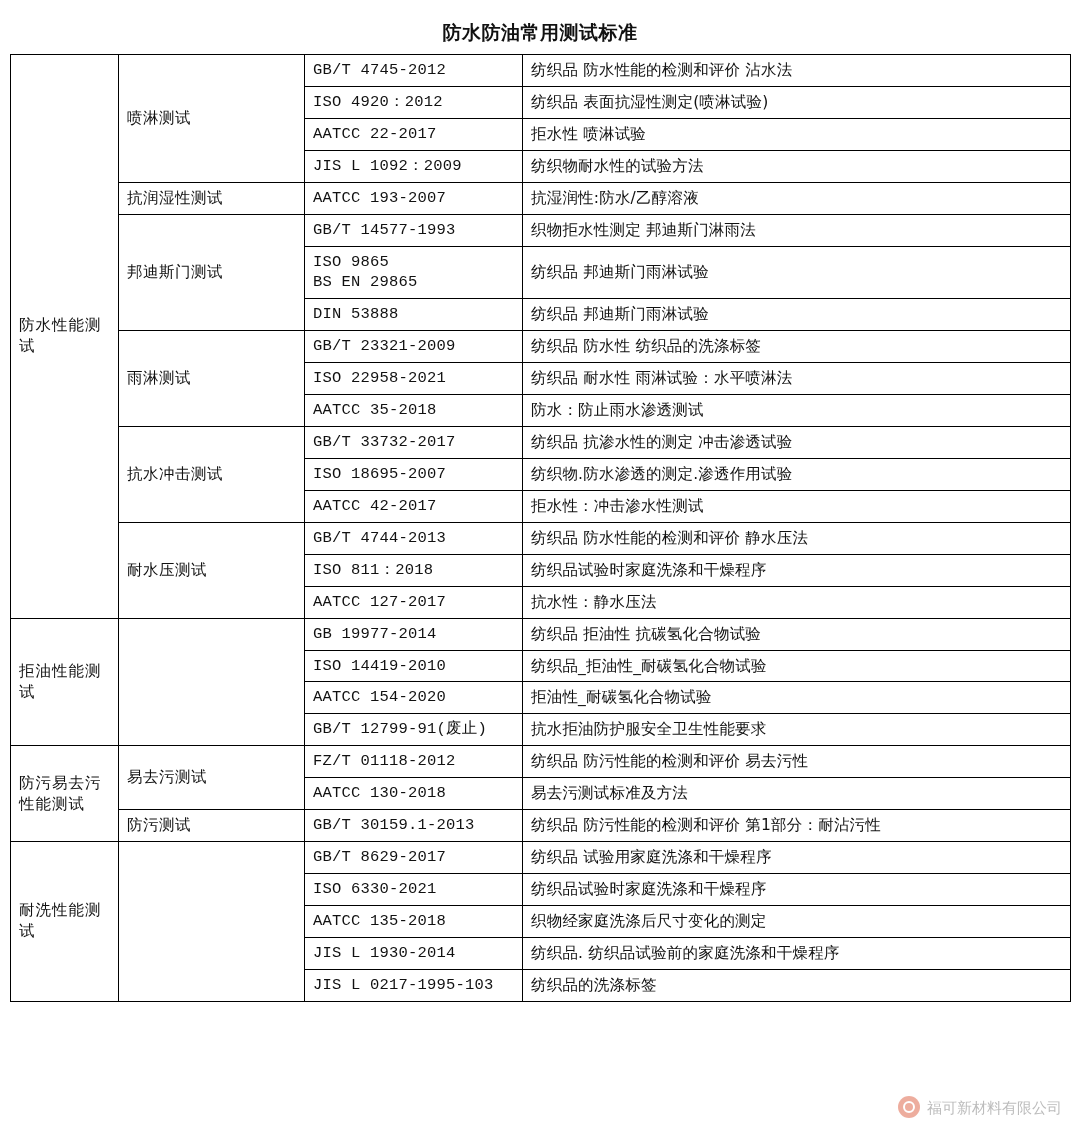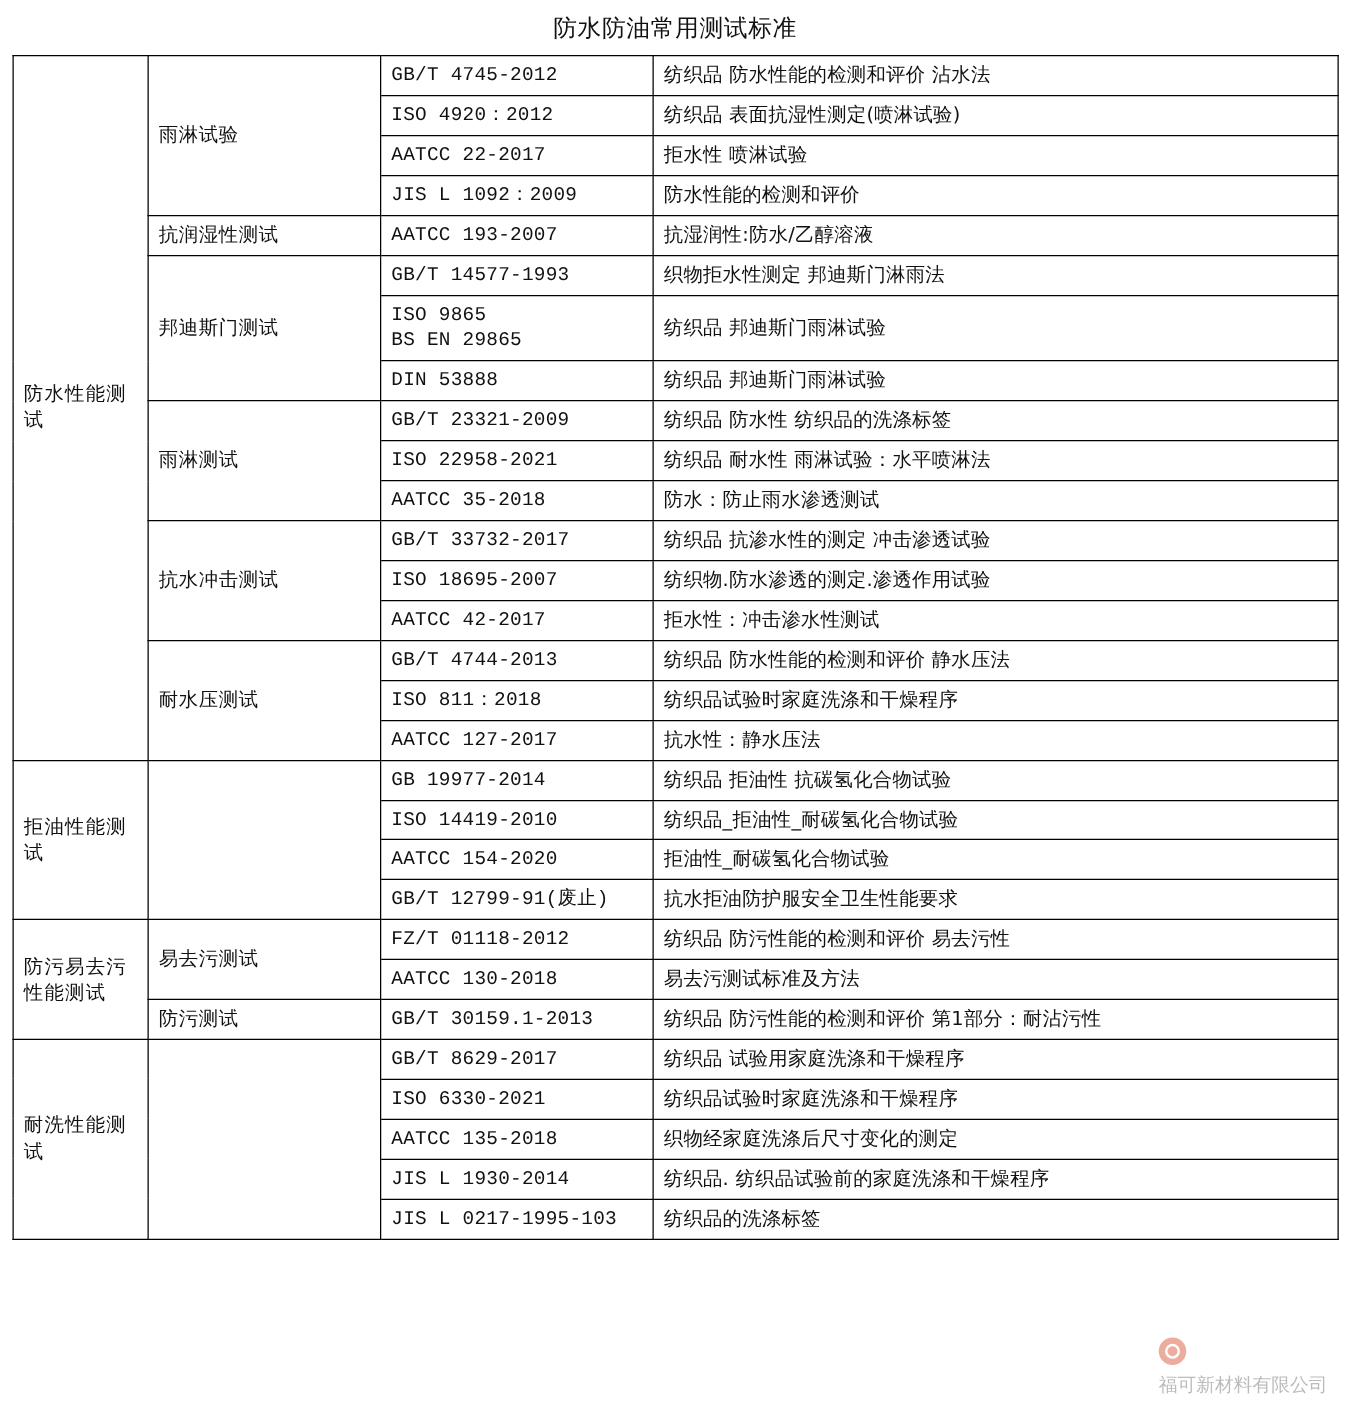--- a/index.html
+++ b/index.html
@@ -11,22 +11,22 @@
     width: 1080px;
     height: 1124px;
     font-family: "Liberation Serif", serif;
     color: #111111;
     position: relative;
     overflow: hidden;
   }
   .page-title {
     text-align: center;
     font-size: 19px;
-    font-weight: normal;
-    padding: 10px 0 8px 0;
+    font-weight: bold;
+    padding: 20px 0 8px 0;
     letter-spacing: 0.5px;
     font-family: "DejaVu Sans", sans-serif;
   }
   .table-wrap {
     padding: 0 10px;
     box-sizing: border-box;
     width: 1080px;
   }
   table.std {
     border-collapse: collapse;
@@ -69,25 +69,24 @@
   td.code-multi {
     font-family: "Liberation Mono", monospace;
     font-size: 14.5px;
     line-height: 2.0;
   }
   .watermark {
     position: absolute;
     right: 18px;
     bottom: 6px;
     display: flex;
-    align-items: flex-start;
+    align-items: flex-end;
     gap: 7px;
     opacity: 0.45;
     pointer-events: none;
-    flex-direction: column;
   }
   .wm-logo {
     width: 22px;
     height: 22px;
     border-radius: 50%;
     background: #d94b2b;
     position: relative;
     flex: 0 0 auto;
   }
   .wm-logo::before {
@@ -118,35 +117,35 @@
   <colgroup>
     <col class="c1">
         <col class="c2">
         <col class="c3">
         <col class="c4">
   </colgroup>
   <tbody>
 
     <tr>
       <td class="cat" rowspan="17">防水性能测试</td>
-      <td class="sub" rowspan="4">雨淋试验</td>
+      <td class="sub" rowspan="4">喷淋测试</td>
       <td class="code">GB/T 4745-2012</td>
       <td class="desc">纺织品  防水性能的检测和评价  沾水法</td>
     </tr>
     <tr>
       <td class="code">ISO 4920：2012</td>
       <td class="desc">纺织品  表面抗湿性测定(喷淋试验)</td>
     </tr>
     <tr>
       <td class="code">AATCC 22-2017</td>
       <td class="desc">拒水性  喷淋试验</td>
     </tr>
     <tr>
       <td class="code">JIS L 1092：2009</td>
-      <td class="desc">防水性能的检测和评价</td>
+      <td class="desc">纺织物耐水性的试验方法</td>
     </tr>
     <tr>
       <td class="sub">抗润湿性测试</td>
       <td class="code">AATCC 193-2007</td>
       <td class="desc">抗湿润性:防水/乙醇溶液</td>
     </tr>
     <tr>
       <td class="sub" rowspan="3">邦迪斯门测试</td>
       <td class="code">GB/T 14577-1993</td>
       <td class="desc">织物拒水性测定  邦迪斯门淋雨法</td>

